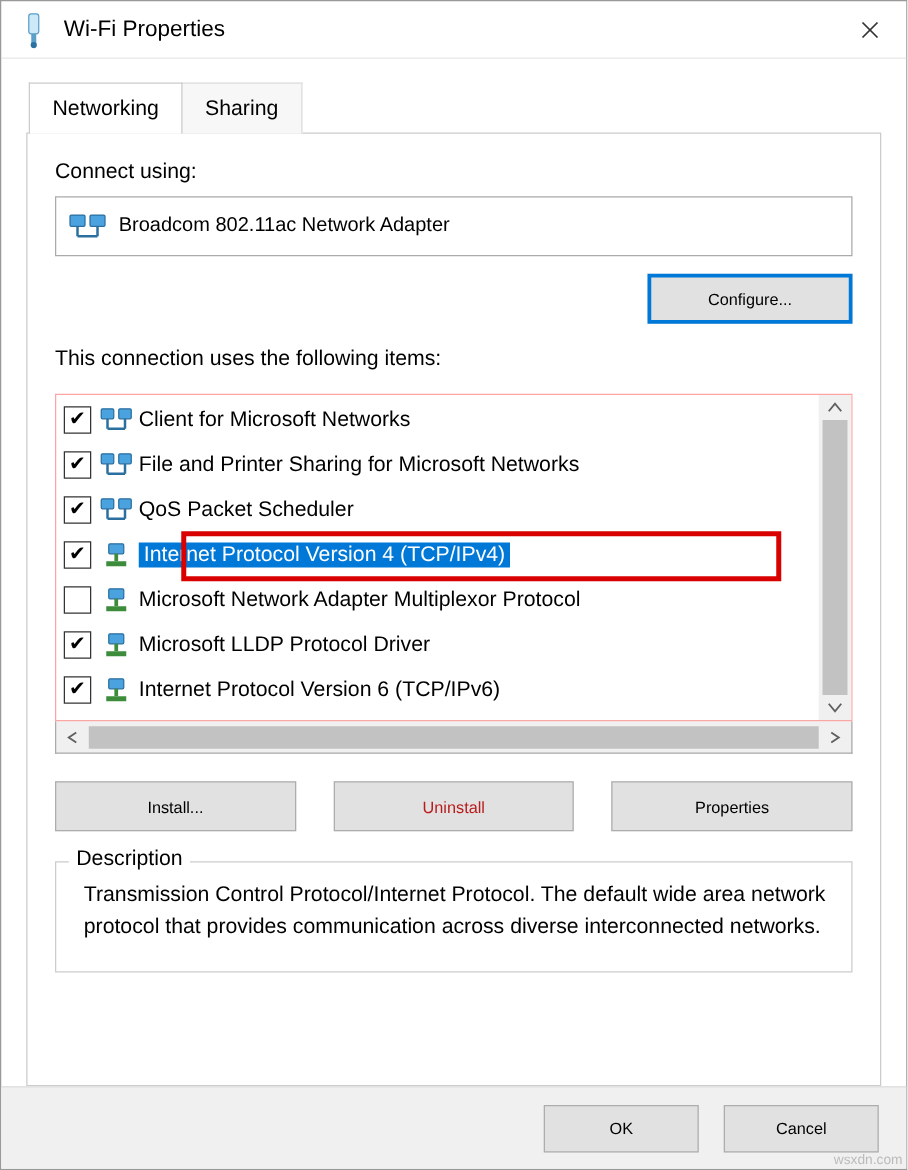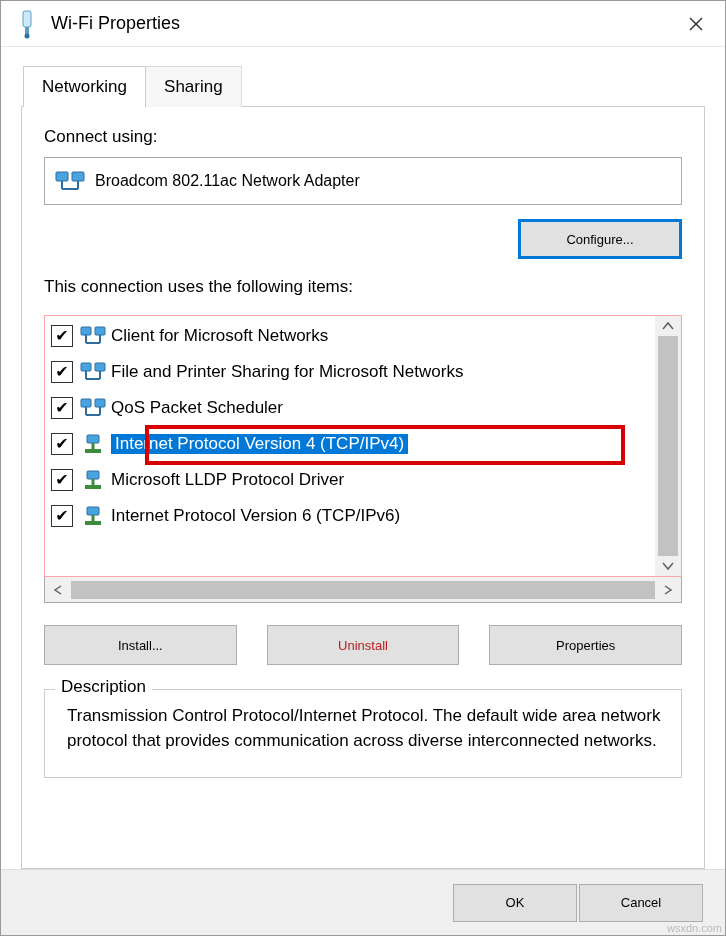--- a/index.html
+++ b/index.html
@@ -44,21 +44,21 @@
   .vthumb { width:20px; background:#c2c2c2; }
   .hscroll { height:26px; border:1px solid #aaa; border-top:none; display:flex; align-items:center; background:#f0f0f0;}
   .harrow { width:26px; text-align:center; font-size:14px; color:#606060;}
   .htrack { flex:1; height:18px;}
   .hthumb { height:18px; background:#c2c2c2; width:100%;}
   .action-row { display:flex; gap: 30px; margin-top: 22px; }
   .action-row .btn { flex:1; min-width:0;}
   .fieldset { border:1px solid #ccc; margin-top:24px; padding: 14px 14px 24px 22px; position:relative;}
   .fieldset .legend { position:absolute; top:-13px; left:10px; background:#fff; padding:0 6px; font-size:17px;}
   .desc-text { font-size:17px; line-height:1.45; }
-  .bottombar { height:66px; display:flex; align-items:center; justify-content:flex-end; gap:2px; padding-right:22px; background:#f0f0f0; border-top:1px solid #ddd;}
+  .bottombar { height:66px; display:flex; align-items:center; justify-content:flex-end; gap:20px; padding-right:22px; background:#f0f0f0; border-top:1px solid #ddd;}
   .bottombar .btn { min-width:124px; height:38px;}
   .watermark { position:relative; font-size:11px; color:#bbb; text-align:right; top:-14px; right:4px;}
 </style>
 </head>
 <body>
 
 <div class="window">
 
   <div class="titlebar">
     <span class="title-icon">
@@ -144,20 +144,29 @@
             <div class="item selected">
               <span class="cb checked"></span>
               <span class="net-icon"><svg width="28" height="22" viewBox="0 0 28 22">
                   <rect x="8" y="2" width="12" height="8" rx="1" fill="#4aa3df" stroke="#2a6fa0"></rect>
                   <line x1="14" y1="10" x2="14" y2="16" stroke="#3c8c3c" stroke-width="3"></line>
                   <line x1="6" y1="18" x2="22" y2="18" stroke="#3c8c3c" stroke-width="4"></line>
                 </svg></span>
               <span class="item-text">Internet Protocol Version 4 (TCP/IPv4)</span>
             </div>
             <div class="item">
+              <span class="cb "></span>
+              <span class="net-icon"><svg width="28" height="22" viewBox="0 0 28 22">
+                  <rect x="8" y="2" width="12" height="8" rx="1" fill="#4aa3df" stroke="#2a6fa0"></rect>
+                  <line x1="14" y1="10" x2="14" y2="16" stroke="#3c8c3c" stroke-width="3"></line>
+                  <line x1="6" y1="18" x2="22" y2="18" stroke="#3c8c3c" stroke-width="4"></line>
+                </svg></span>
+              <span class="item-text">Microsoft Network Adapter Multiplexor Protocol</span>
+            </div>
+            <div class="item">
               <span class="cb checked"></span>
               <span class="net-icon"><svg width="28" height="22" viewBox="0 0 28 22">
                   <rect x="8" y="2" width="12" height="8" rx="1" fill="#4aa3df" stroke="#2a6fa0"></rect>
                   <line x1="14" y1="10" x2="14" y2="16" stroke="#3c8c3c" stroke-width="3"></line>
                   <line x1="6" y1="18" x2="22" y2="18" stroke="#3c8c3c" stroke-width="4"></line>
                 </svg></span>
               <span class="item-text">Microsoft LLDP Protocol Driver</span>
             </div>
             <div class="item">
               <span class="cb checked"></span>

